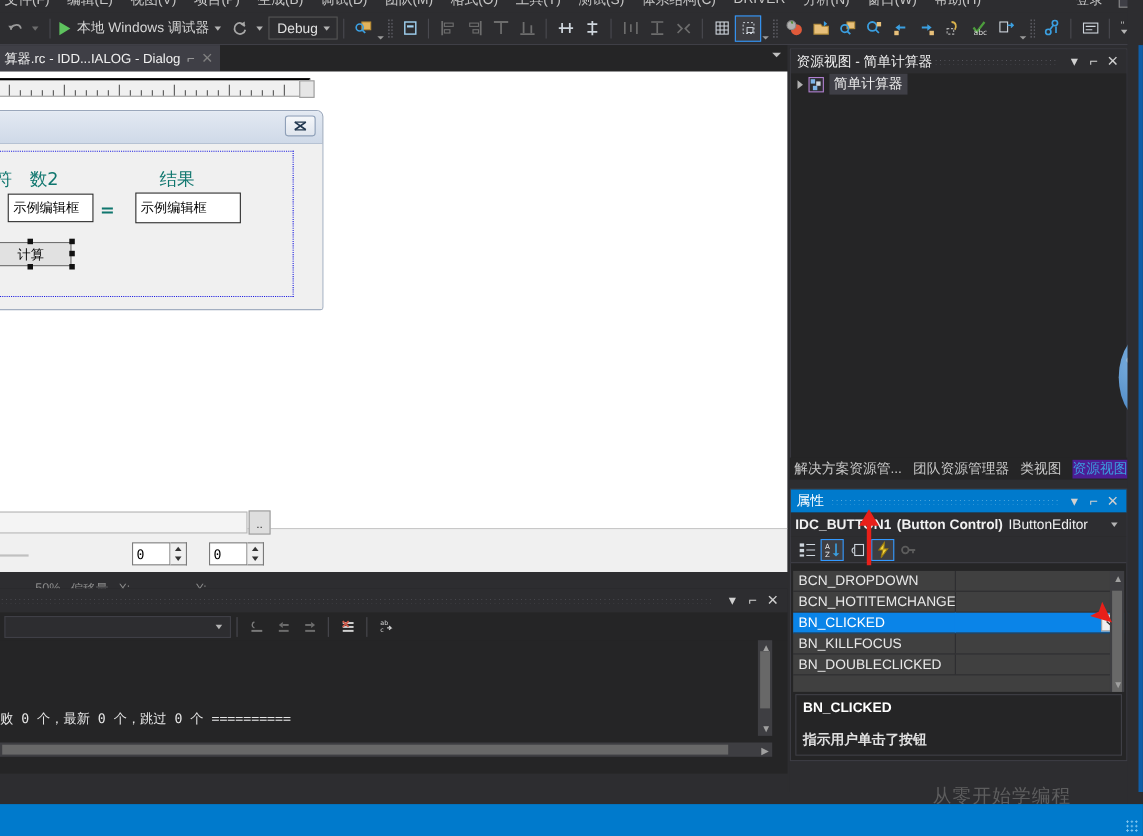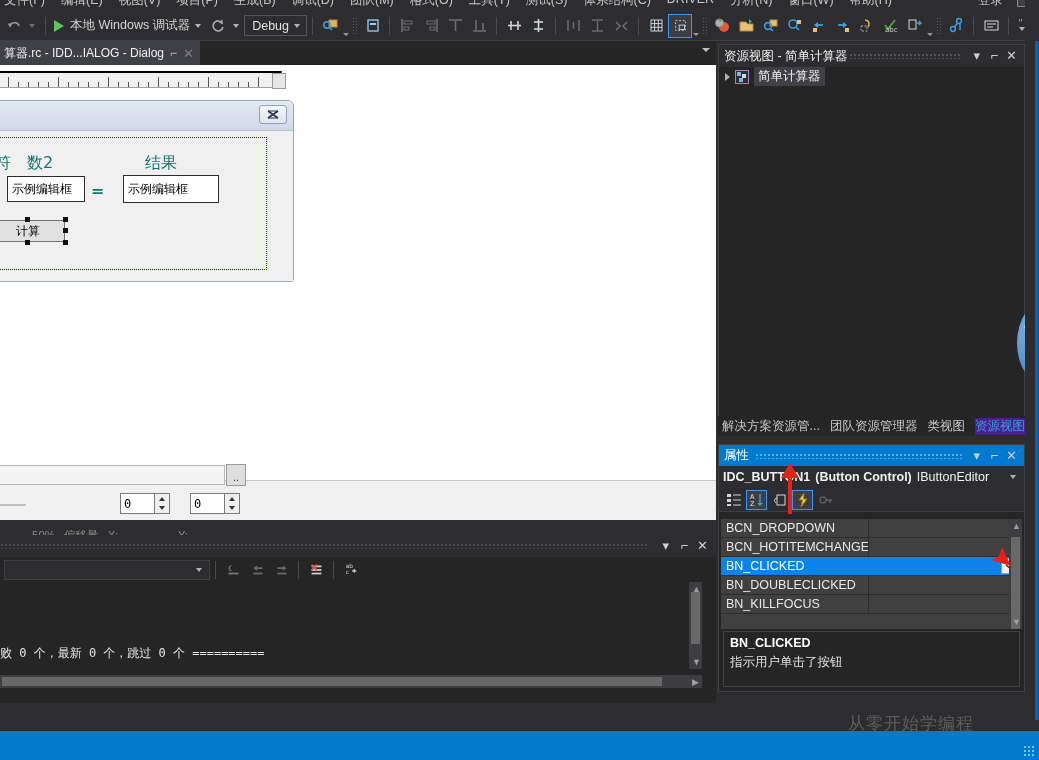--- a/index.html
+++ b/index.html
@@ -288,21 +288,21 @@
     display:flex; align-items:center; justify-content:center; color:#222; font-size: 9px;
   }
   .grid-scroll { position:absolute; right:0; top:0; bottom:0; width: 13px; background:#3e3e42; }
   .grid-thumb { position:absolute; left:2px; top:18px; width:9px; height:92px; background:#686868; }
 
   .props-desc {
     position: absolute; left: 4px; right: 4px; bottom: 4px; height: 56px;
     background: #252526; border: 1px solid #3f3f46; padding: 4px 6px;
   }
   .props-desc .t { color:#ffffff; font-weight: bold; font-size: 12.5px; }
-  .props-desc .d { color:#e0e0e0; font-size: 12.5px; margin-top: 4px; }
+  .props-desc .d { color:#e0e0e0; font-size: 12.5px; margin-top: 14px; font-weight: bold; }
 
   
   .right-gutter {
     position: absolute; left: 1025px; top: 0; width: 14px; height: 760px; background: #2d2d30;
   }
   .blue-edge { position:absolute; right:0; top: 41px; width: 4px; height: 679px; background:#0f5ea8; }
   .statusbar { position: absolute; left: 0; bottom: 0; width: 1039px; height: 29px; background: #007acc; }
   .statusbar .grip {
     position:absolute; right: 4px; bottom: 3px; width: 12px; height: 12px;
     background-image: radial-gradient(#7fc4ee 0.8px, transparent 0.9px);
@@ -854,25 +854,25 @@
       <div class="grow sel">
         <div class="k">BN_CLICKED</div>
         <div class="v"></div>
         <div class="dropbtn">
           <svg width="10" height="7" viewBox="0 0 10 7">
               <path d="M1 2 L5 5.5 L9 2" stroke="#333" stroke-width="1.3" fill="none"></path>
             </svg>
         </div>
       </div>
       <div class="grow">
+        <div class="k">BN_KILLFOCUS</div>
+        <div class="v"></div>
+      </div>
+      <div class="grow">
         <div class="k">BN_DOUBLECLICKED</div>
-        <div class="v"></div>
-      </div>
-      <div class="grow">
-        <div class="k">BN_KILLFOCUS</div>
         <div class="v"></div>
       </div>
 
       <div class="grid-scroll">
         <span class="sb-arrow" style="left:3px;top:2px;">▲</span>
         <div class="grid-thumb"></div>
         <span class="sb-arrow" style="left:3px;bottom:2px;">▼</span>
       </div>
     </div>
 

